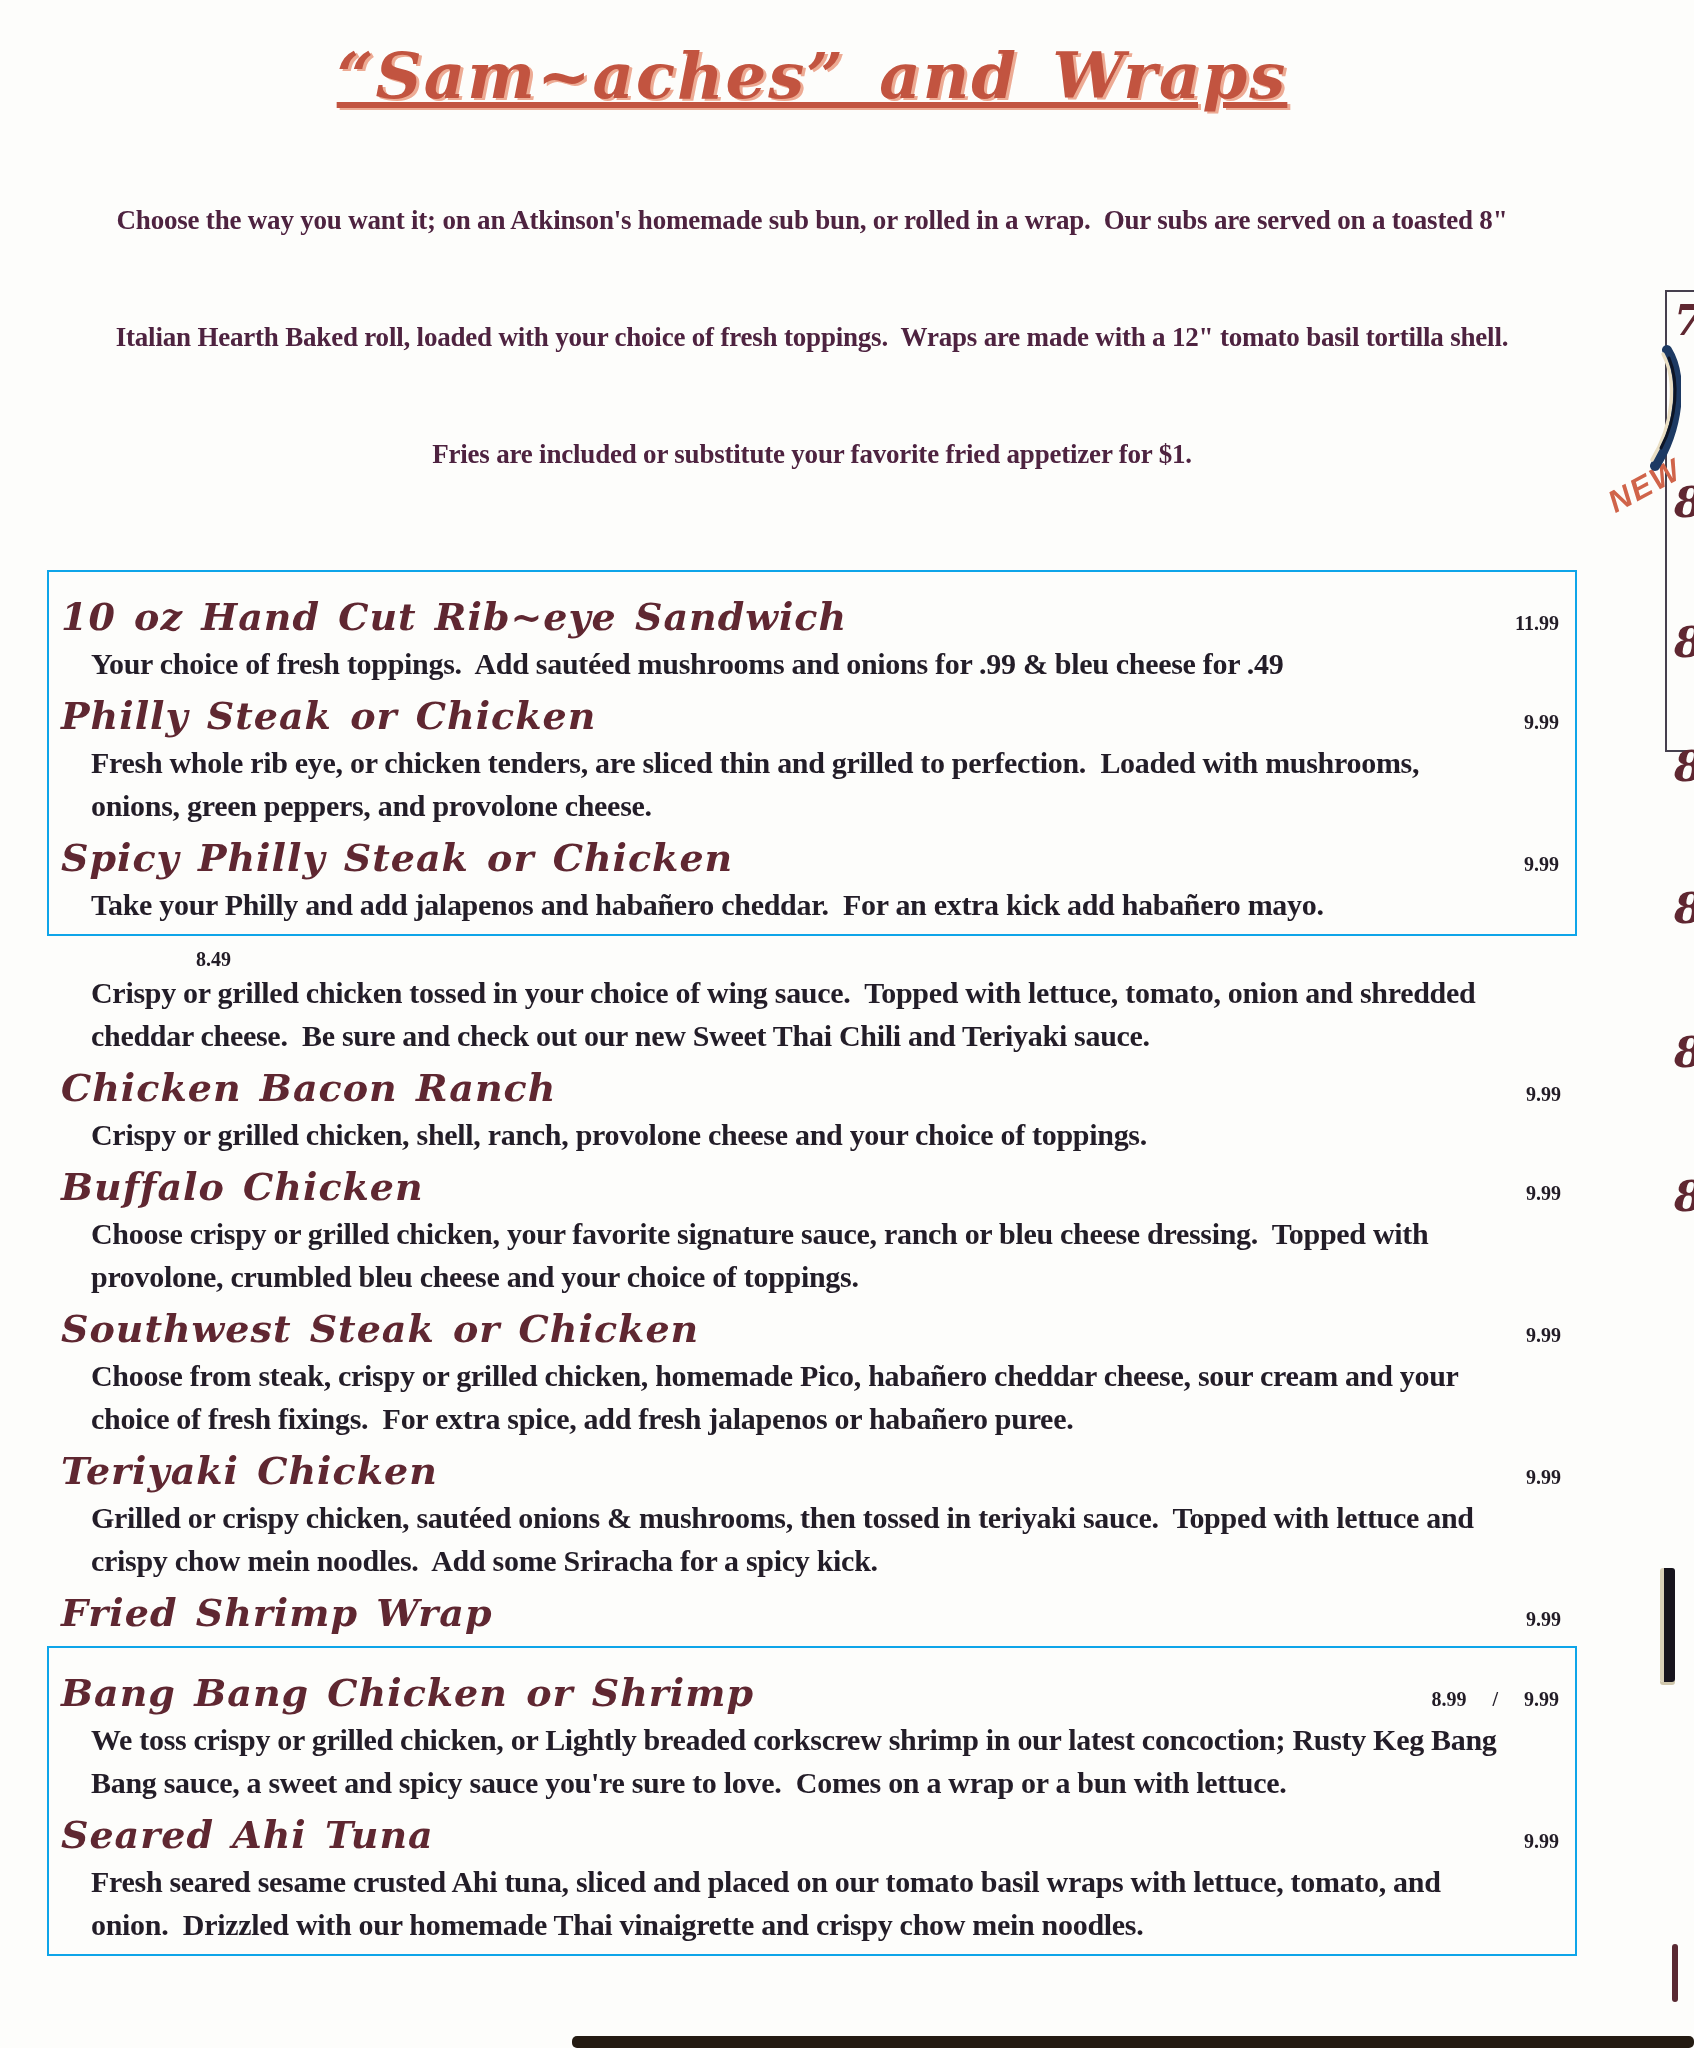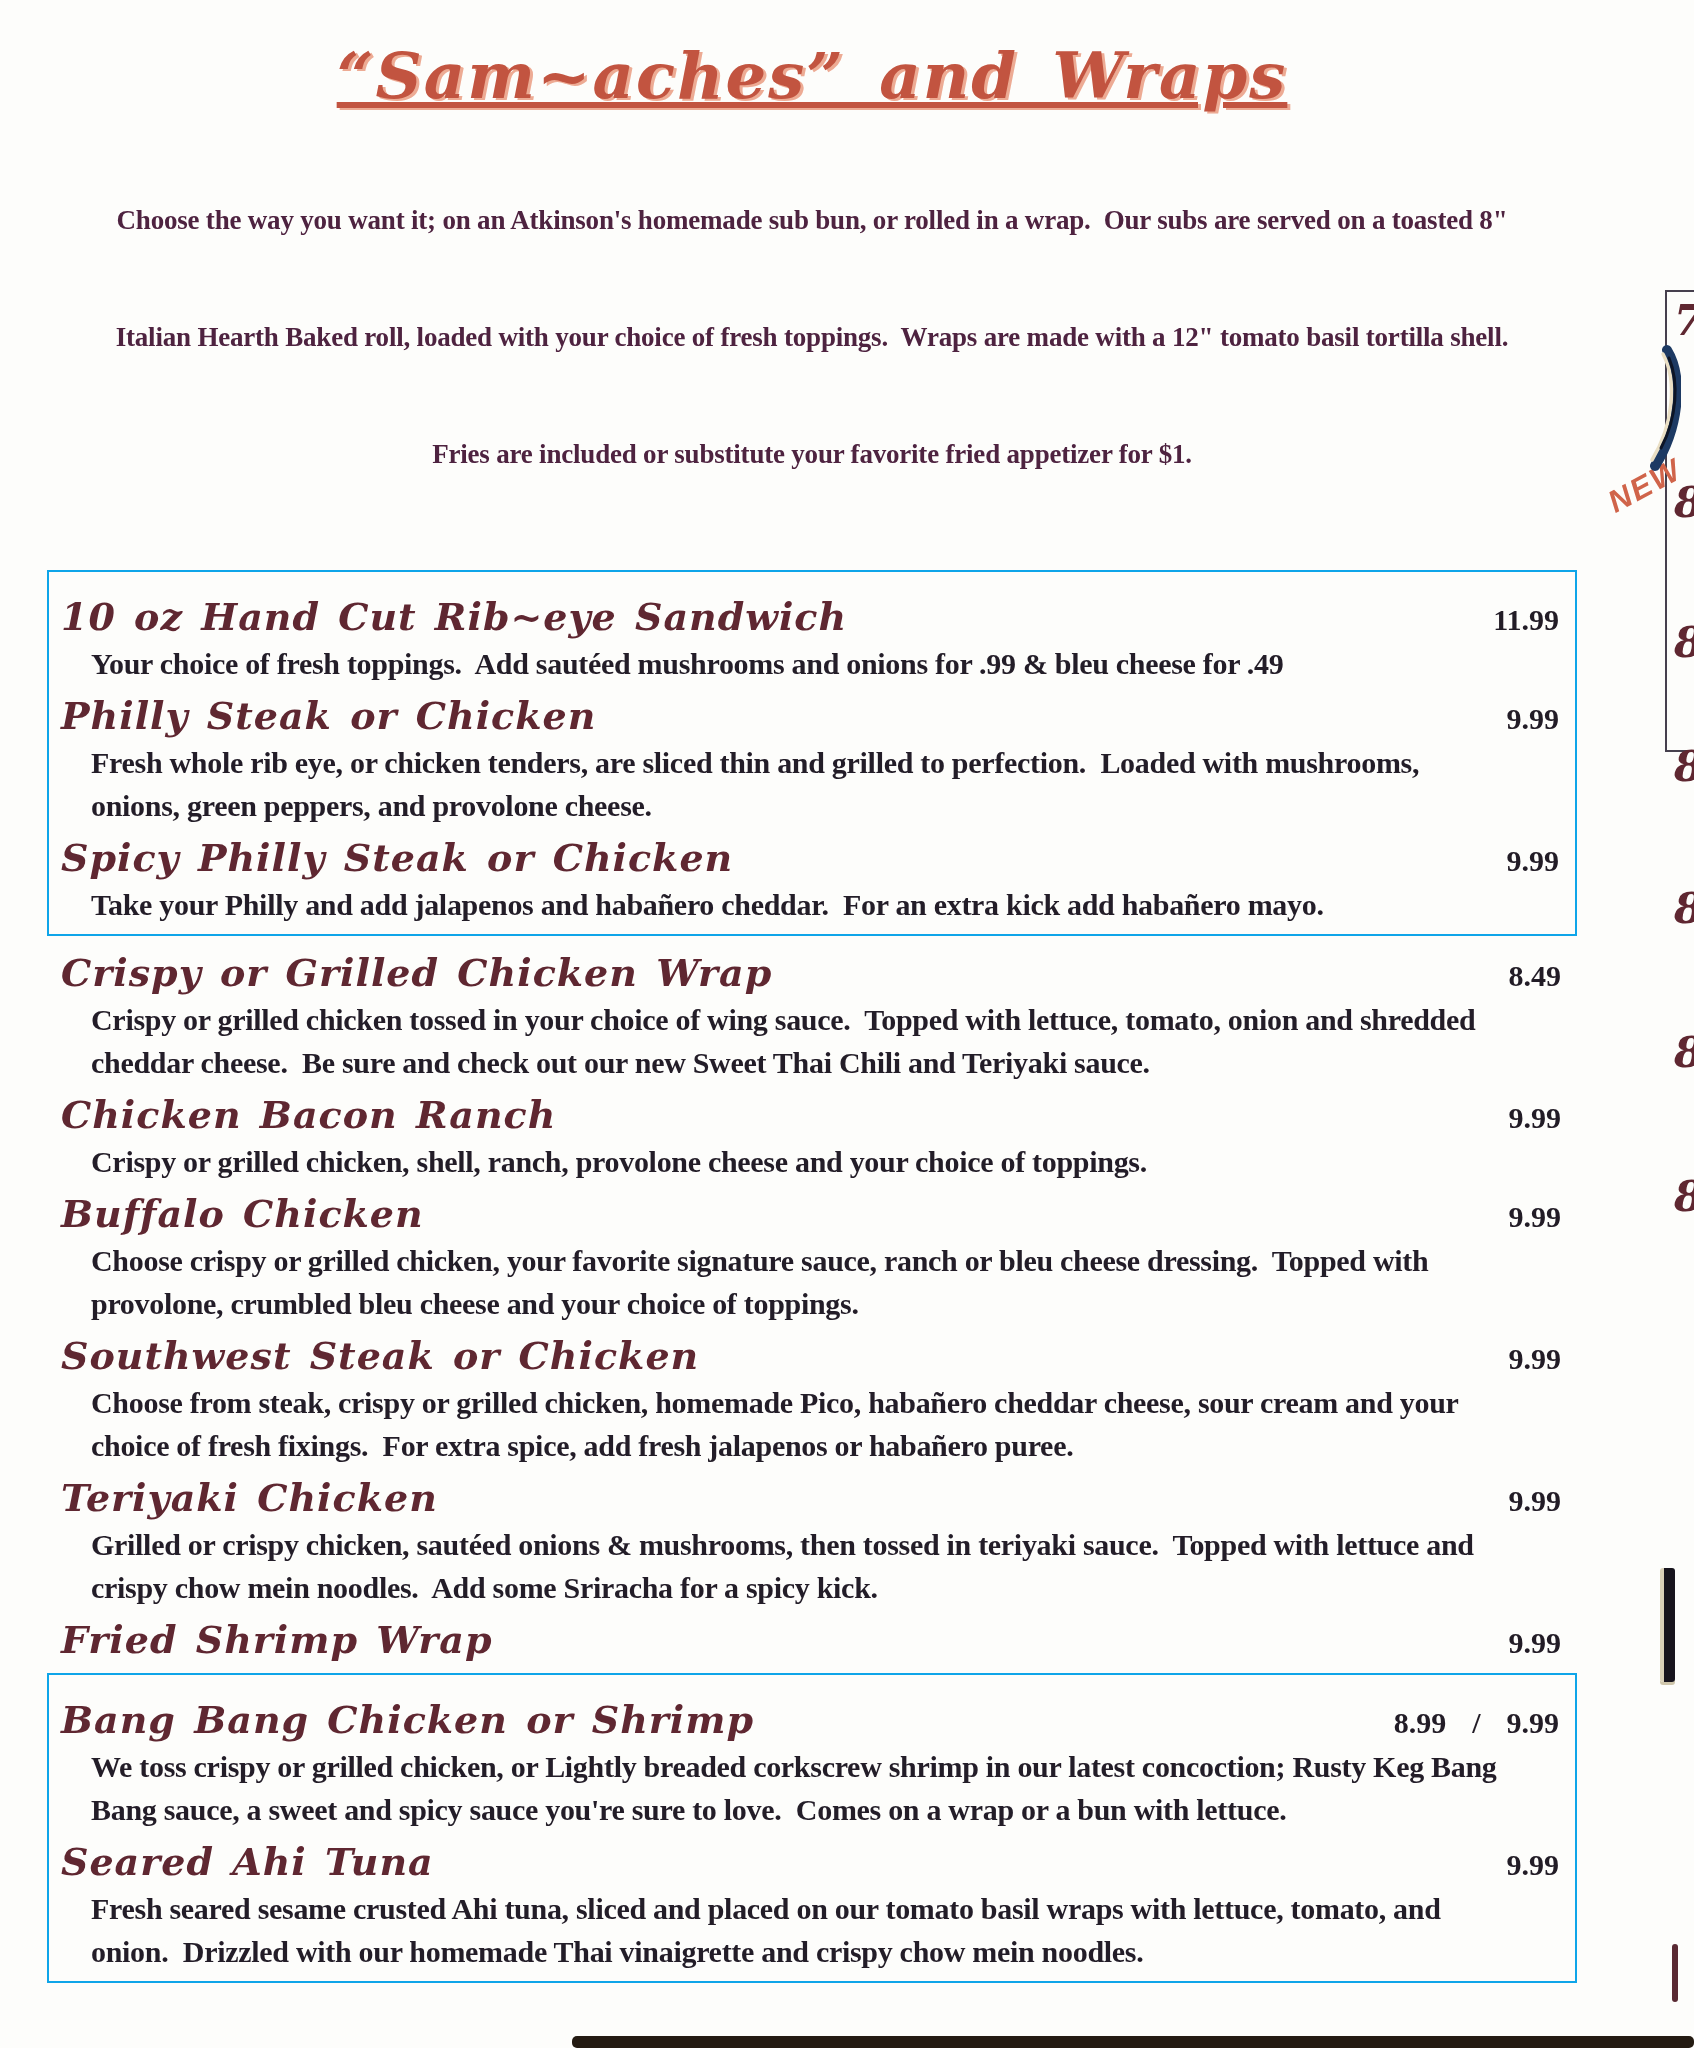--- a/index.html
+++ b/index.html
@@ -28,21 +28,21 @@
   .item{margin-bottom:6px;}
   .irow{display:flex;align-items:baseline;}
   .iname{
     flex:1;
     font-family:"DejaVu Serif",serif;font-style:italic;font-weight:bold;
     font-size:38px;line-height:50px;letter-spacing:1px;word-spacing:4px;
     color:#5f2731;
   }
   .iprice{
     min-width:170px;text-align:right;white-space:nowrap;
-    font-weight:bold;font-size:30px;color:#221c26;
+    font-weight:bold;font-size:20px;color:#221c26;
   }
   .iprice .sep{margin:0 26px;}
   .idesc{
     margin:0 0 6px 30px;max-width:1420px;
     font-weight:bold;font-size:30px;line-height:43px;letter-spacing:-0.3px;
     color:#231d28;white-space:pre-wrap;
   }
   
   .sliver-box{
     position:absolute;left:1665px;top:290px;width:29px;height:458px;
@@ -114,21 +114,20 @@
         </div>
         <div class="idesc">Take your Philly and add jalapenos and habañero cheddar.  For an extra kick add habañero mayo.</div>
       </div>
 
     </div>
 
     <div class="group">
 
       <div class="item">
         <div class="irow">
-          <span class="iname">Crispy or Grilled Chicken Wrap</span>
           <span class="iprice">8.49</span>
         </div>
         <div class="idesc">Crispy or grilled chicken tossed in your choice of wing sauce.  Topped with lettuce, tomato, onion and shredded cheddar cheese.  Be sure and check out our new Sweet Thai Chili and Teriyaki sauce.</div>
       </div>
 
       <div class="item">
         <div class="irow">
           <span class="iname">Chicken Bacon Ranch</span>
           <span class="iprice">9.99</span>
         </div>

